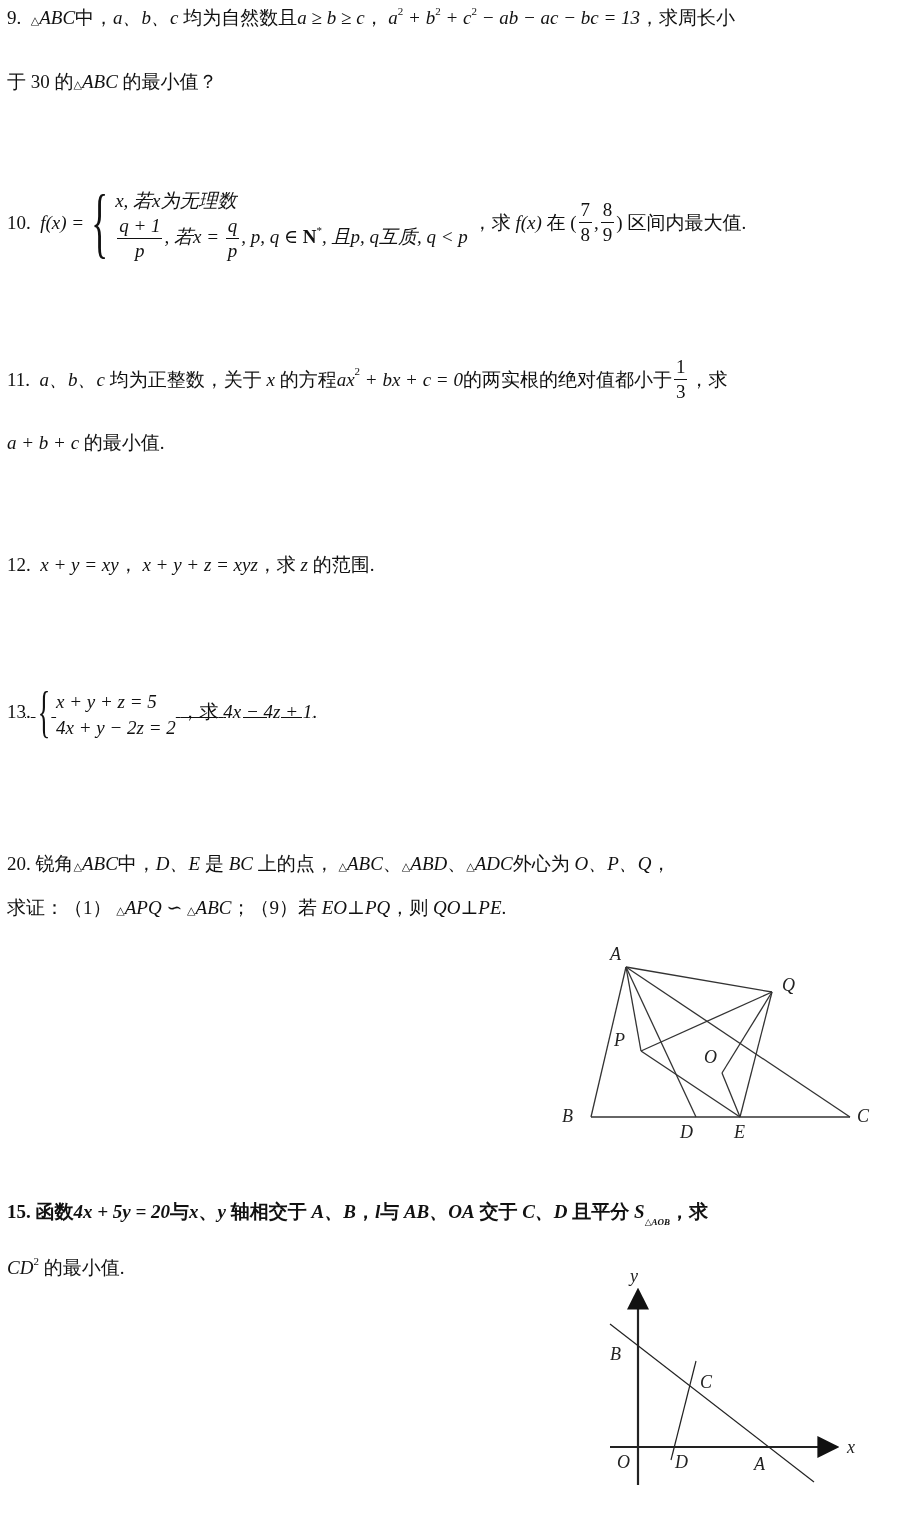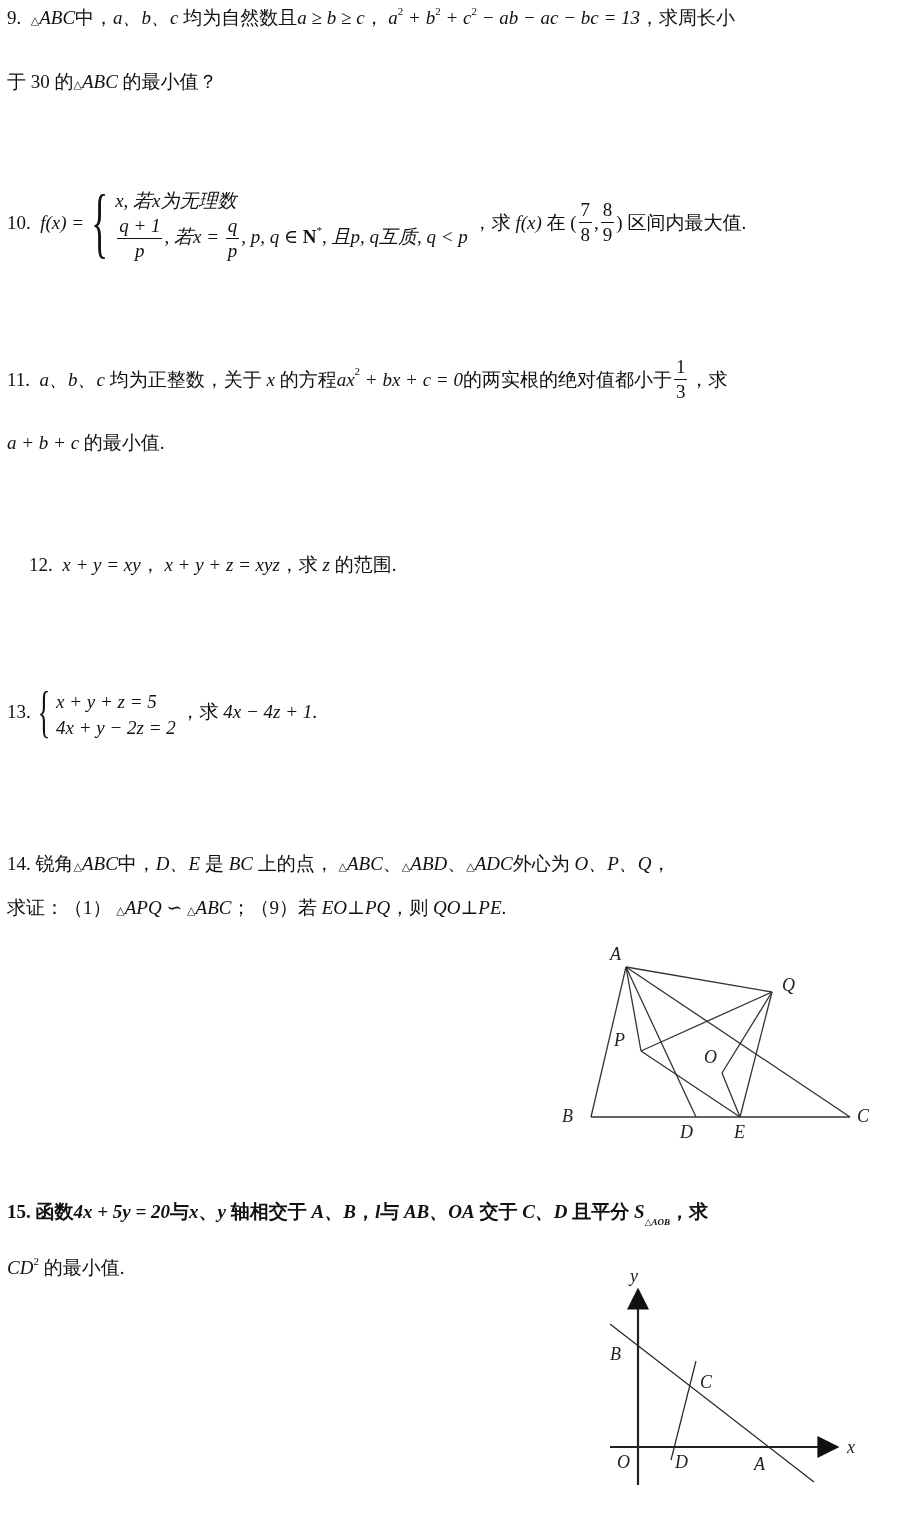--- a/index.html
+++ b/index.html
@@ -49,37 +49,37 @@
 </div>
 
 <div class="line" style="top:355px;">
   <span style="vertical-align:middle">11.</span>
   &nbsp;<span class="m" style="vertical-align:middle">a、b、c</span>&nbsp;<span style="vertical-align:middle">均为正整数，关于</span>&nbsp;<span class="m" style="vertical-align:middle">x</span>&nbsp;<span style="vertical-align:middle">的方程</span><span class="m" style="vertical-align:middle">ax</span><sup>2</sup><span class="m" style="vertical-align:middle"> + bx + c = 0</span><span style="vertical-align:middle">的两实根的绝对值都小于</span><span class="frac"><span class="top">1</span><span>3</span></span><span style="vertical-align:middle">，求</span>
 </div>
 <div class="line" style="top:431px;">
   <span class="m">a + b + c</span>&nbsp;<span>的最小值.</span>
 </div>
 
-<div class="line" style="top:553px;margin-left:22px;">
+<div class="line" style="top:553px;">
   <span>12.</span>
   &nbsp;<span class="m">x + y = xy</span><span>，</span>&nbsp;<span class="m">x + y + z = xyz</span><span>，求</span>&nbsp;<span class="m">z</span>&nbsp;<span>的范围.</span>
 </div>
 
-<div class="line" style="top:683px;">
+<div class="line" style="top:683px;text-decoration:underline;">
   <span style="vertical-align:middle">13.</span>
   <span class="brace" style="font-size:58px; transform:scaleX(0.45); line-height:58px; margin:0 -6px;">{</span>
   <span class="cases">
     <div class="m">x + y + z = 5</div>
     <div class="m">4x + y − 2z = 2</div>
   </span>
   <span style="vertical-align:middle">，求</span>&nbsp;<span class="m" style="vertical-align:middle">4x − 4z + 1</span><span style="vertical-align:middle">.</span>
 </div>
 
 <div class="line" style="top:852px;">
-  <span>14.</span>
+  <span>20.</span>
   <span>锐角</span><span style="font-size:11px">△</span><span class="m">ABC</span><span>中，</span><span class="m">D、E</span>&nbsp;<span>是</span>&nbsp;<span class="m">BC</span>&nbsp;<span>上的点，</span>&nbsp;<span style="font-size:11px">△</span><span class="m">ABC</span><span>、</span><span style="font-size:11px">△</span><span class="m">ABD</span><span>、</span><span style="font-size:11px">△</span><span class="m">ADC</span><span>外心为</span>&nbsp;<span class="m">O、P、Q</span><span>，</span>
 </div>
 <div class="line" style="top:896px;">
   <span>求证：（1）</span>&nbsp;<span style="font-size:11px">△</span><span class="m">APQ</span><span> ∽ </span><span style="font-size:11px">△</span><span class="m">ABC</span><span>；（9）若</span>&nbsp;<span class="m">EO⊥PQ</span><span>，则</span>&nbsp;<span class="m">QO⊥PE</span><span>.</span>
 </div>
 
 <svg style="position:absolute; left:550px; top:935px;" width="340" height="215" viewBox="0 0 340 215">
   <g stroke="#333" stroke-width="1.3" fill="none">
     <line x1="76" y1="32" x2="41" y2="182"></line>
     <line x1="41" y1="182" x2="300" y2="182"></line>

